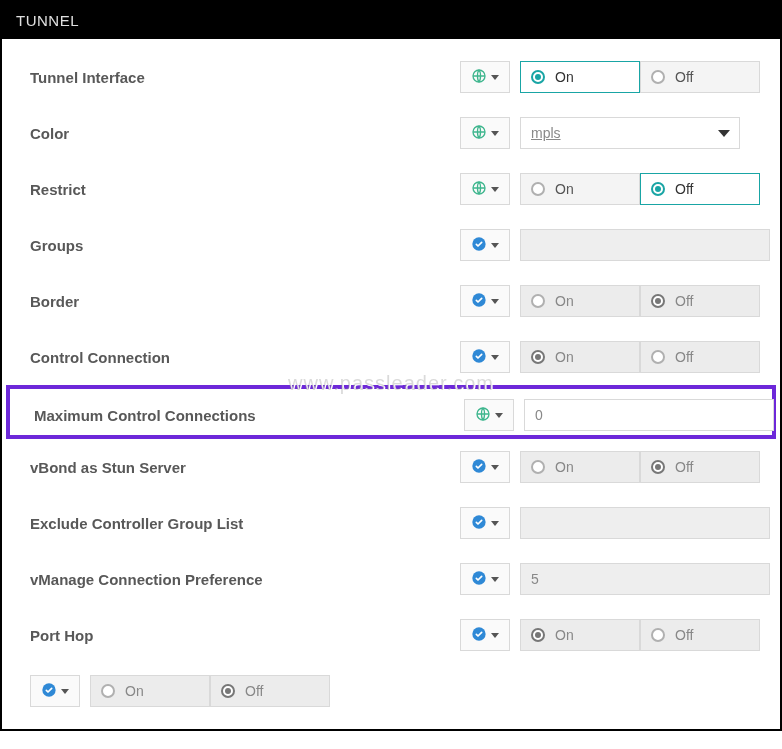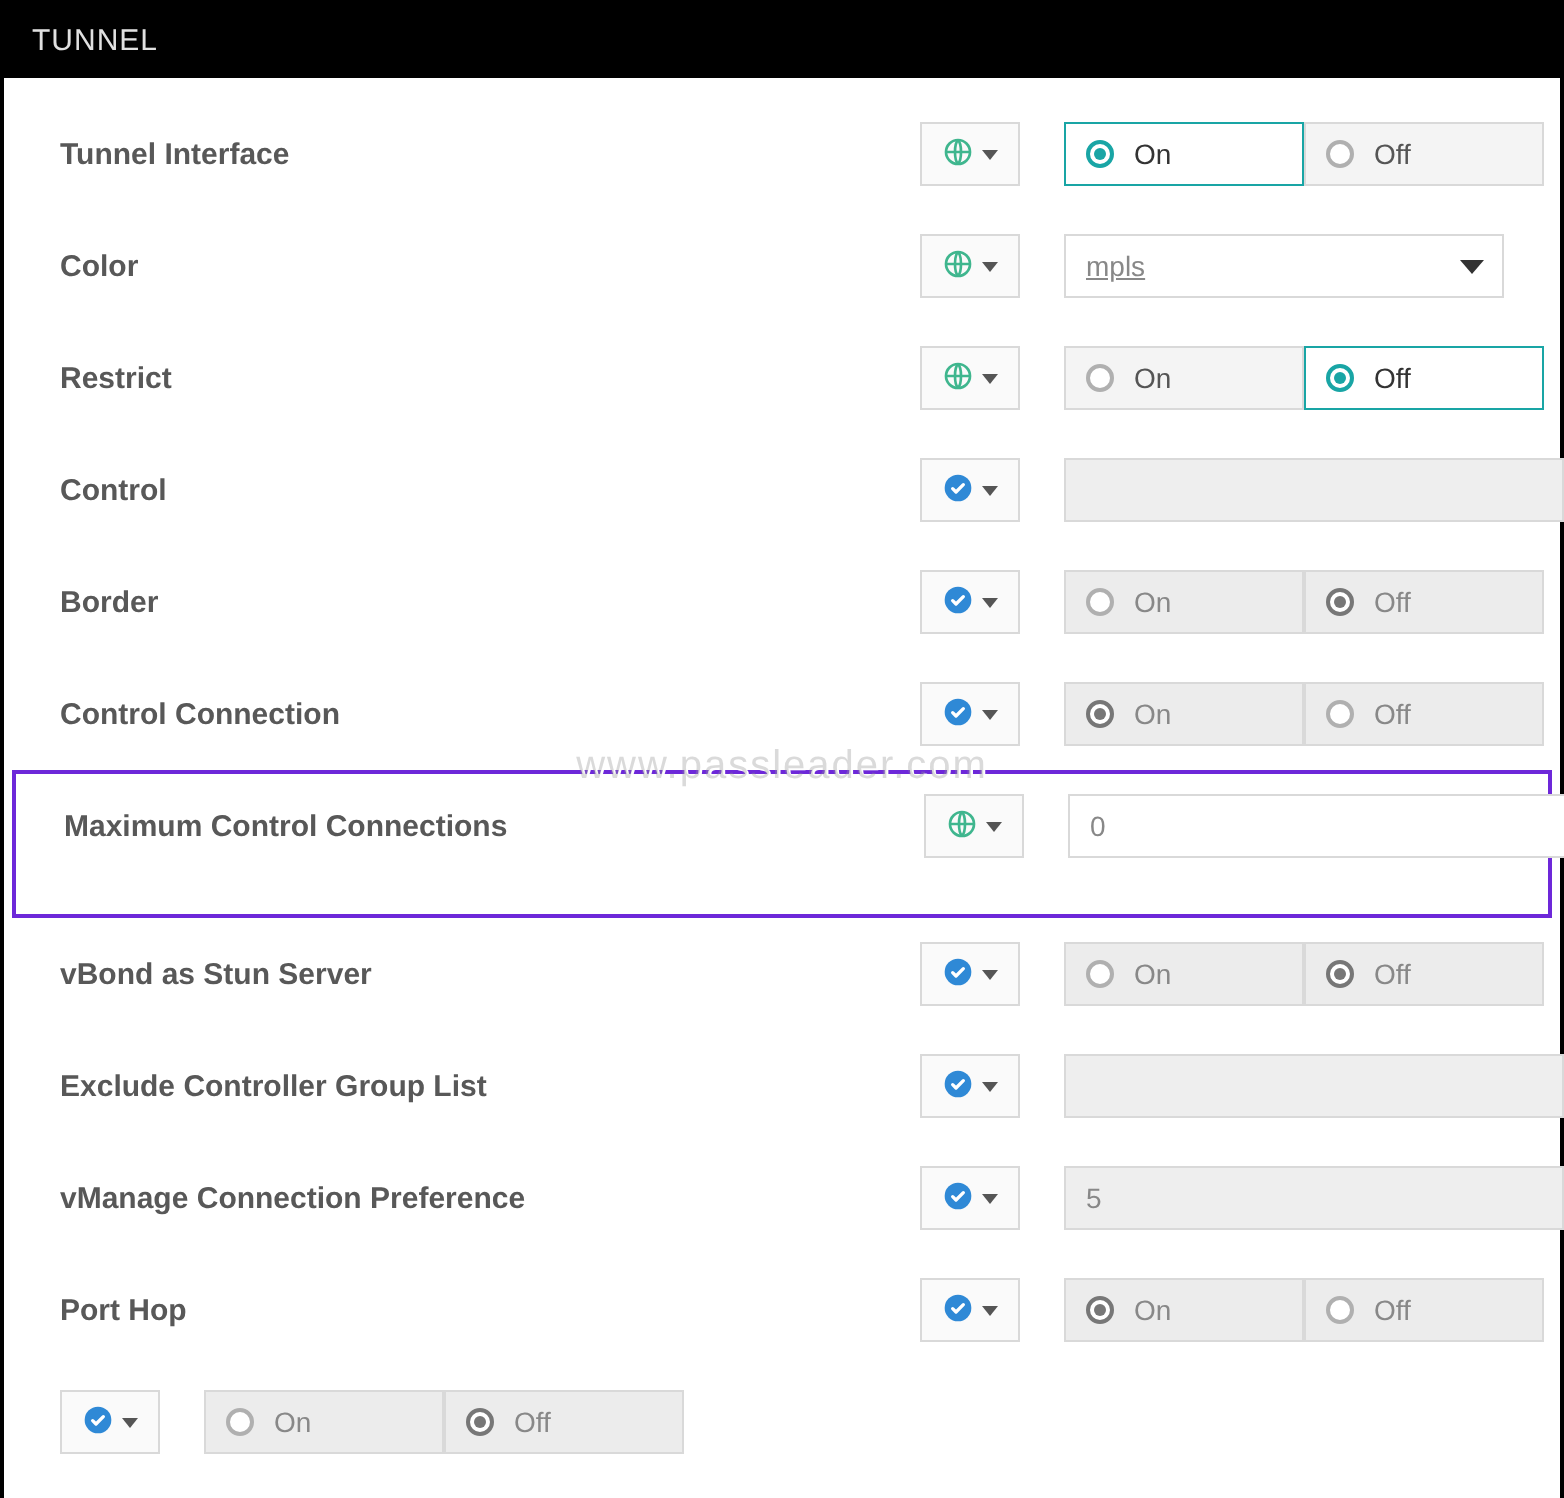--- a/index.html
+++ b/index.html
@@ -23,34 +23,34 @@
   }
   .rows {
     padding: 10px 4px;
   }
   .row {
     display: flex;
     align-items: center;
     padding: 12px 24px;
   }
   .row.highlight {
-    border: 2px solid #6d28d9;
+    border: 4px solid #6d28d9;
     padding-top: 10px;
-    padding-bottom: 28px;
+    padding-bottom: 4px;
   }
   .label {
     flex: 0 0 430px;
     font-weight: bold;
     color: #585858;
     font-size: 15px;
   }
   .controls {
     display: flex;
     align-items: center;
-    gap: 16px;
+    gap: 4px;
     flex: 1;
   }
   .mode-btn {
     width: 50px;
     height: 32px;
     display: inline-flex;
     align-items: center;
     justify-content: center;
     gap: 2px;
     border: 1px solid #d9d9d9;
@@ -230,21 +230,21 @@
             <span class="radio-circle">
                 <span class="dot"></span>
               </span>
             <span>Off</span>
           </div>
         </div>
       </div>
     </div>
 
     <div class="row">
-      <div class="label">Control</div>
+      <div class="label">Groups</div>
       <div class="controls">
         <div class="mode-btn">
           <span class="check-icon">
             <svg viewBox="0 0 24 24">
                 <circle cx="12" cy="12" r="10" fill="#2f89d6"></circle>
                 <path d="M8 12.5l2.5 2.5L16 9.5" stroke="#fff" stroke-width="2.5" fill="none" stroke-linecap="round" stroke-linejoin="round"></path>
               </svg>
           </span>
           <span class="caret"></span>
         </div>

